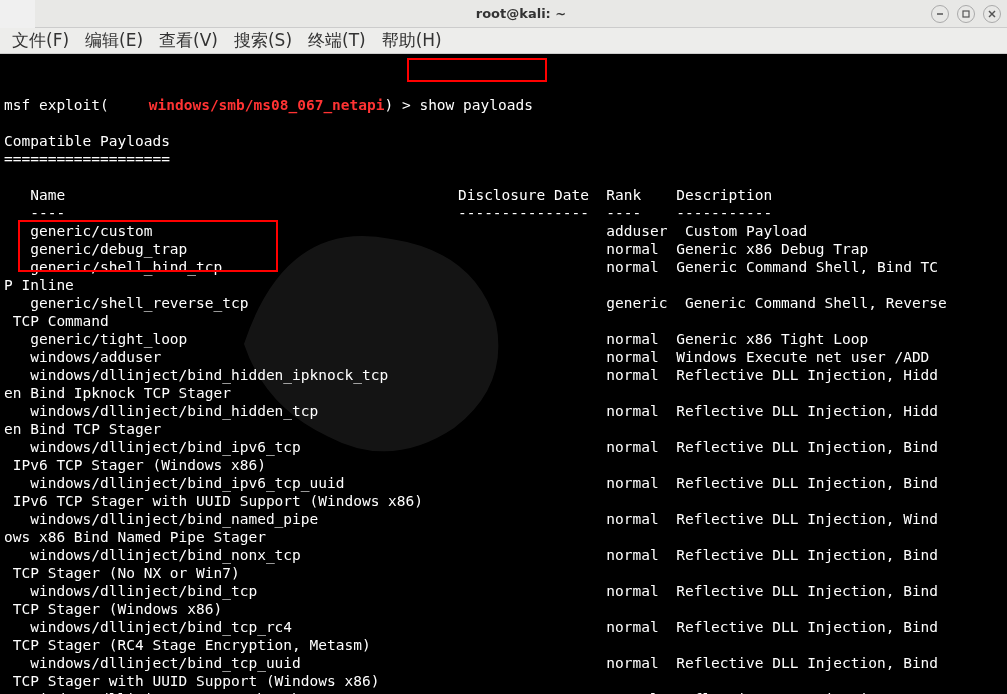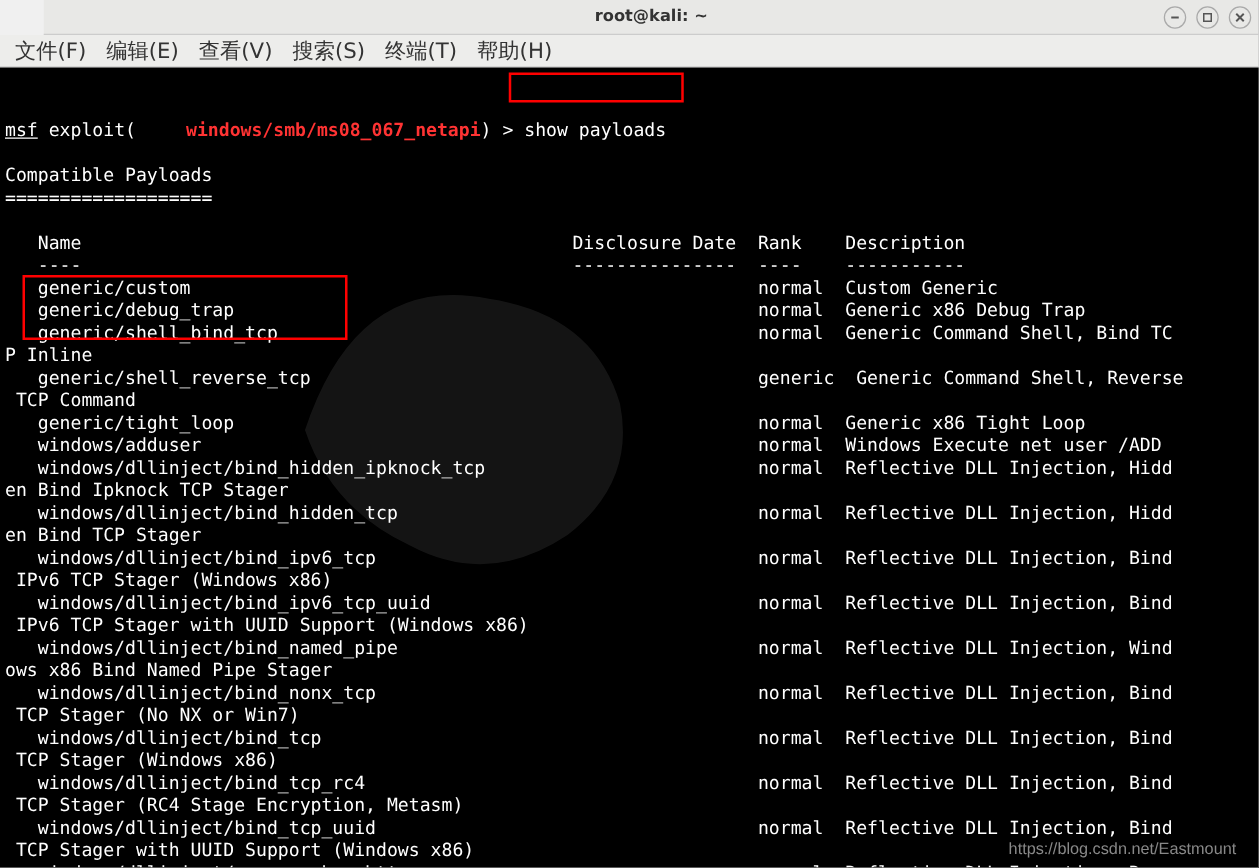--- a/index.html
+++ b/index.html
@@ -69,21 +69,21 @@
       color: #fff;
       font-family: "DejaVu Sans Mono", "Courier New", monospace;
       font-size: 14.5px;
       line-height: 18px;
       padding: 6px 4px;
       height: calc(694px - 54px);
       overflow: hidden;
       white-space: pre;
       position: relative;
     }
-    .prompt-msf { text-decoration: underline; }
+    .prompt-msf { }
     .exploit-path { color: #ff3333; font-weight: bold; padding-left: 40px; }
     .highlight-red-box {
       position: absolute;
       border: 2px solid #ff0000;
       pointer-events: none;
     }
     .box1 { left: 407px; top: 4px; width: 140px; height: 24px; }
     .box2 { left: 18px; top: 166px; width: 260px; height: 52px; }
     .watermark {
       position: absolute;
@@ -139,21 +139,21 @@
   <svg class="dragon-bg" width="420" height="420" viewBox="0 0 100 100">
     <path d="M20,50 Q30,20 55,25 Q75,28 80,45 Q83,60 70,70 Q55,80 40,72 Q25,65 20,50 M55,35 Q65,30 72,40 Q68,50 58,48 Q50,45 55,35" fill="#fff"></path>
   </svg>
 <span class="prompt-msf">msf</span><span> exploit(</span><span class="exploit-path">windows/smb/ms08_067_netapi</span><span>) &gt; </span><span>show payloads</span>
 
 <span>Compatible Payloads</span>
 <span>===================</span>
 
 <span>   Name                                             Disclosure Date  Rank    Description</span>
 <span>   ----                                             ---------------  ----    -----------</span>
-<span>   generic/custom                                                    normal  Custom Generic</span>
+<span>   generic/custom                                                    adduser  Custom Payload</span>
 <span>   generic/debug_trap                                                normal  Generic x86 Debug Trap</span>
 <span>   generic/shell_bind_tcp                                            normal  Generic Command Shell, Bind TC</span>
 <span>P Inline</span>
 <span>   generic/shell_reverse_tcp                                         generic  Generic Command Shell, Reverse</span>
 <span> TCP Command</span>
 <span>   generic/tight_loop                                                normal  Generic x86 Tight Loop</span>
 <span>   windows/adduser                                                   normal  Windows Execute net user /ADD</span>
 <span>   windows/dllinject/bind_hidden_ipknock_tcp                         normal  Reflective DLL Injection, Hidd</span>
 <span>en Bind Ipknock TCP Stager</span>
 <span>   windows/dllinject/bind_hidden_tcp                                 normal  Reflective DLL Injection, Hidd</span>
@@ -169,14 +169,13 @@
 <span>   windows/dllinject/bind_tcp                                        normal  Reflective DLL Injection, Bind</span>
 <span> TCP Stager (Windows x86)</span>
 <span>   windows/dllinject/bind_tcp_rc4                                    normal  Reflective DLL Injection, Bind</span>
 <span> TCP Stager (RC4 Stage Encryption, Metasm)</span>
 <span>   windows/dllinject/bind_tcp_uuid                                   normal  Reflective DLL Injection, Bind</span>
 <span> TCP Stager with UUID Support (Windows x86)</span>
 <span>   windows/dllinject/reverse_hop_http                                normal  Reflective DLL Injection, Reve</span>
 
   <div class="highlight-red-box box1"></div>
   <div class="highlight-red-box box2"></div>
-  <div class="watermark">https://blog.csdn.net/Eastmount</div>
 </div>
 
 </body></html>

